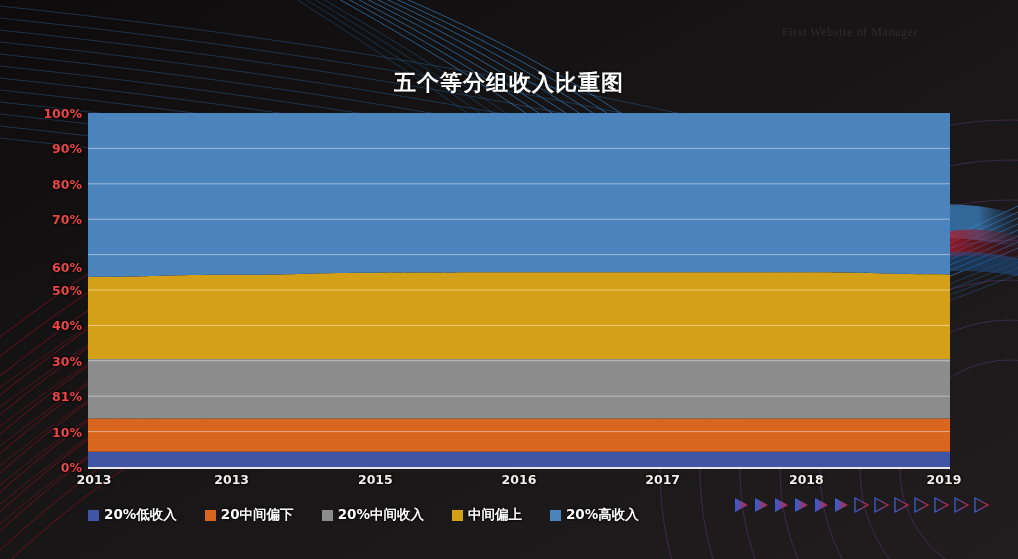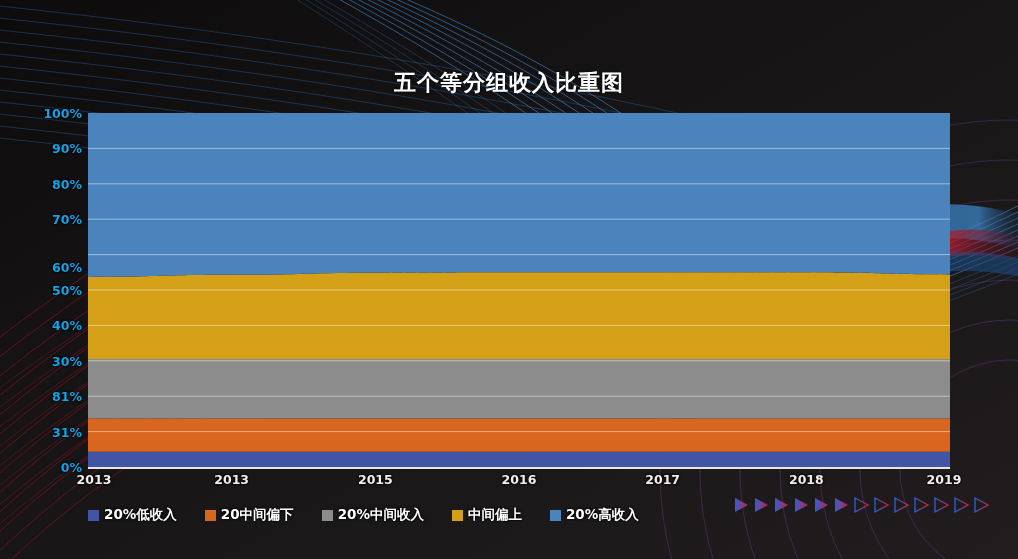--- a/index.html
+++ b/index.html
@@ -35,21 +35,21 @@
 
   #plot-area {
     position:absolute; left:88px; top:113px; width:862px; height:354px;
     overflow:hidden;
   }
   #plot-area svg { display:block; width:862px; height:354px; }
 
   
   .ytick {
     position:absolute; width:56px; text-align:right; right:0;
-    font-size:12.5px; font-weight:bold; color:#0ea5e9;
+    font-size:12.5px; font-weight:bold; color:#ef4444;
     font-family:"DejaVu Sans", sans-serif;
     text-shadow:0 0 3px #000, 0 0 2px #000;
     transform:translateY(-50%);
   }
   #y-axis { position:absolute; left:20px; top:113px; width:62px; height:354px; }
 
   
   #x-axis { position:absolute; left:88px; top:472px; width:862px; height:18px; }
   .xtick {
     position:absolute; font-size:12.5px; font-weight:bold; color:#f2eeec;
@@ -182,29 +182,30 @@
       <circle cx="1010" cy="470" r="190"></circle>
       <circle cx="1010" cy="470" r="230"></circle>
       <circle cx="1010" cy="470" r="270"></circle>
       <circle cx="1010" cy="470" r="310"></circle>
       <circle cx="1010" cy="470" r="350"></circle>
     </g>
   </svg>
 </div>
 
 <div class="watermark">
+  <div class="wm-en">First Website of Manager</div>
 </div>
 
 <div id="chart-title">五个等分组收入比重图</div>
 
 <div id="plot-wrap">
 
   <div id="y-axis">
       <div class="ytick" style="top: 354px;">0%</div>
-      <div class="ytick" style="top: 318.6px;">31%</div>
+      <div class="ytick" style="top: 318.6px;">10%</div>
       <div class="ytick" style="top: 283.2px;">81%</div>
       <div class="ytick" style="top: 247.8px;">30%</div>
       <div class="ytick" style="top: 212.4px;">40%</div>
       <div class="ytick" style="top: 177px;">50%</div>
       <div class="ytick" style="top: 141.6px; margin-top: 12px;">60%</div>
       <div class="ytick" style="top: 106.2px;">70%</div>
       <div class="ytick" style="top: 70.8px;">80%</div>
       <div class="ytick" style="top: 35.4px;">90%</div>
       <div class="ytick" style="top: 0px;">100%</div>
     </div>

